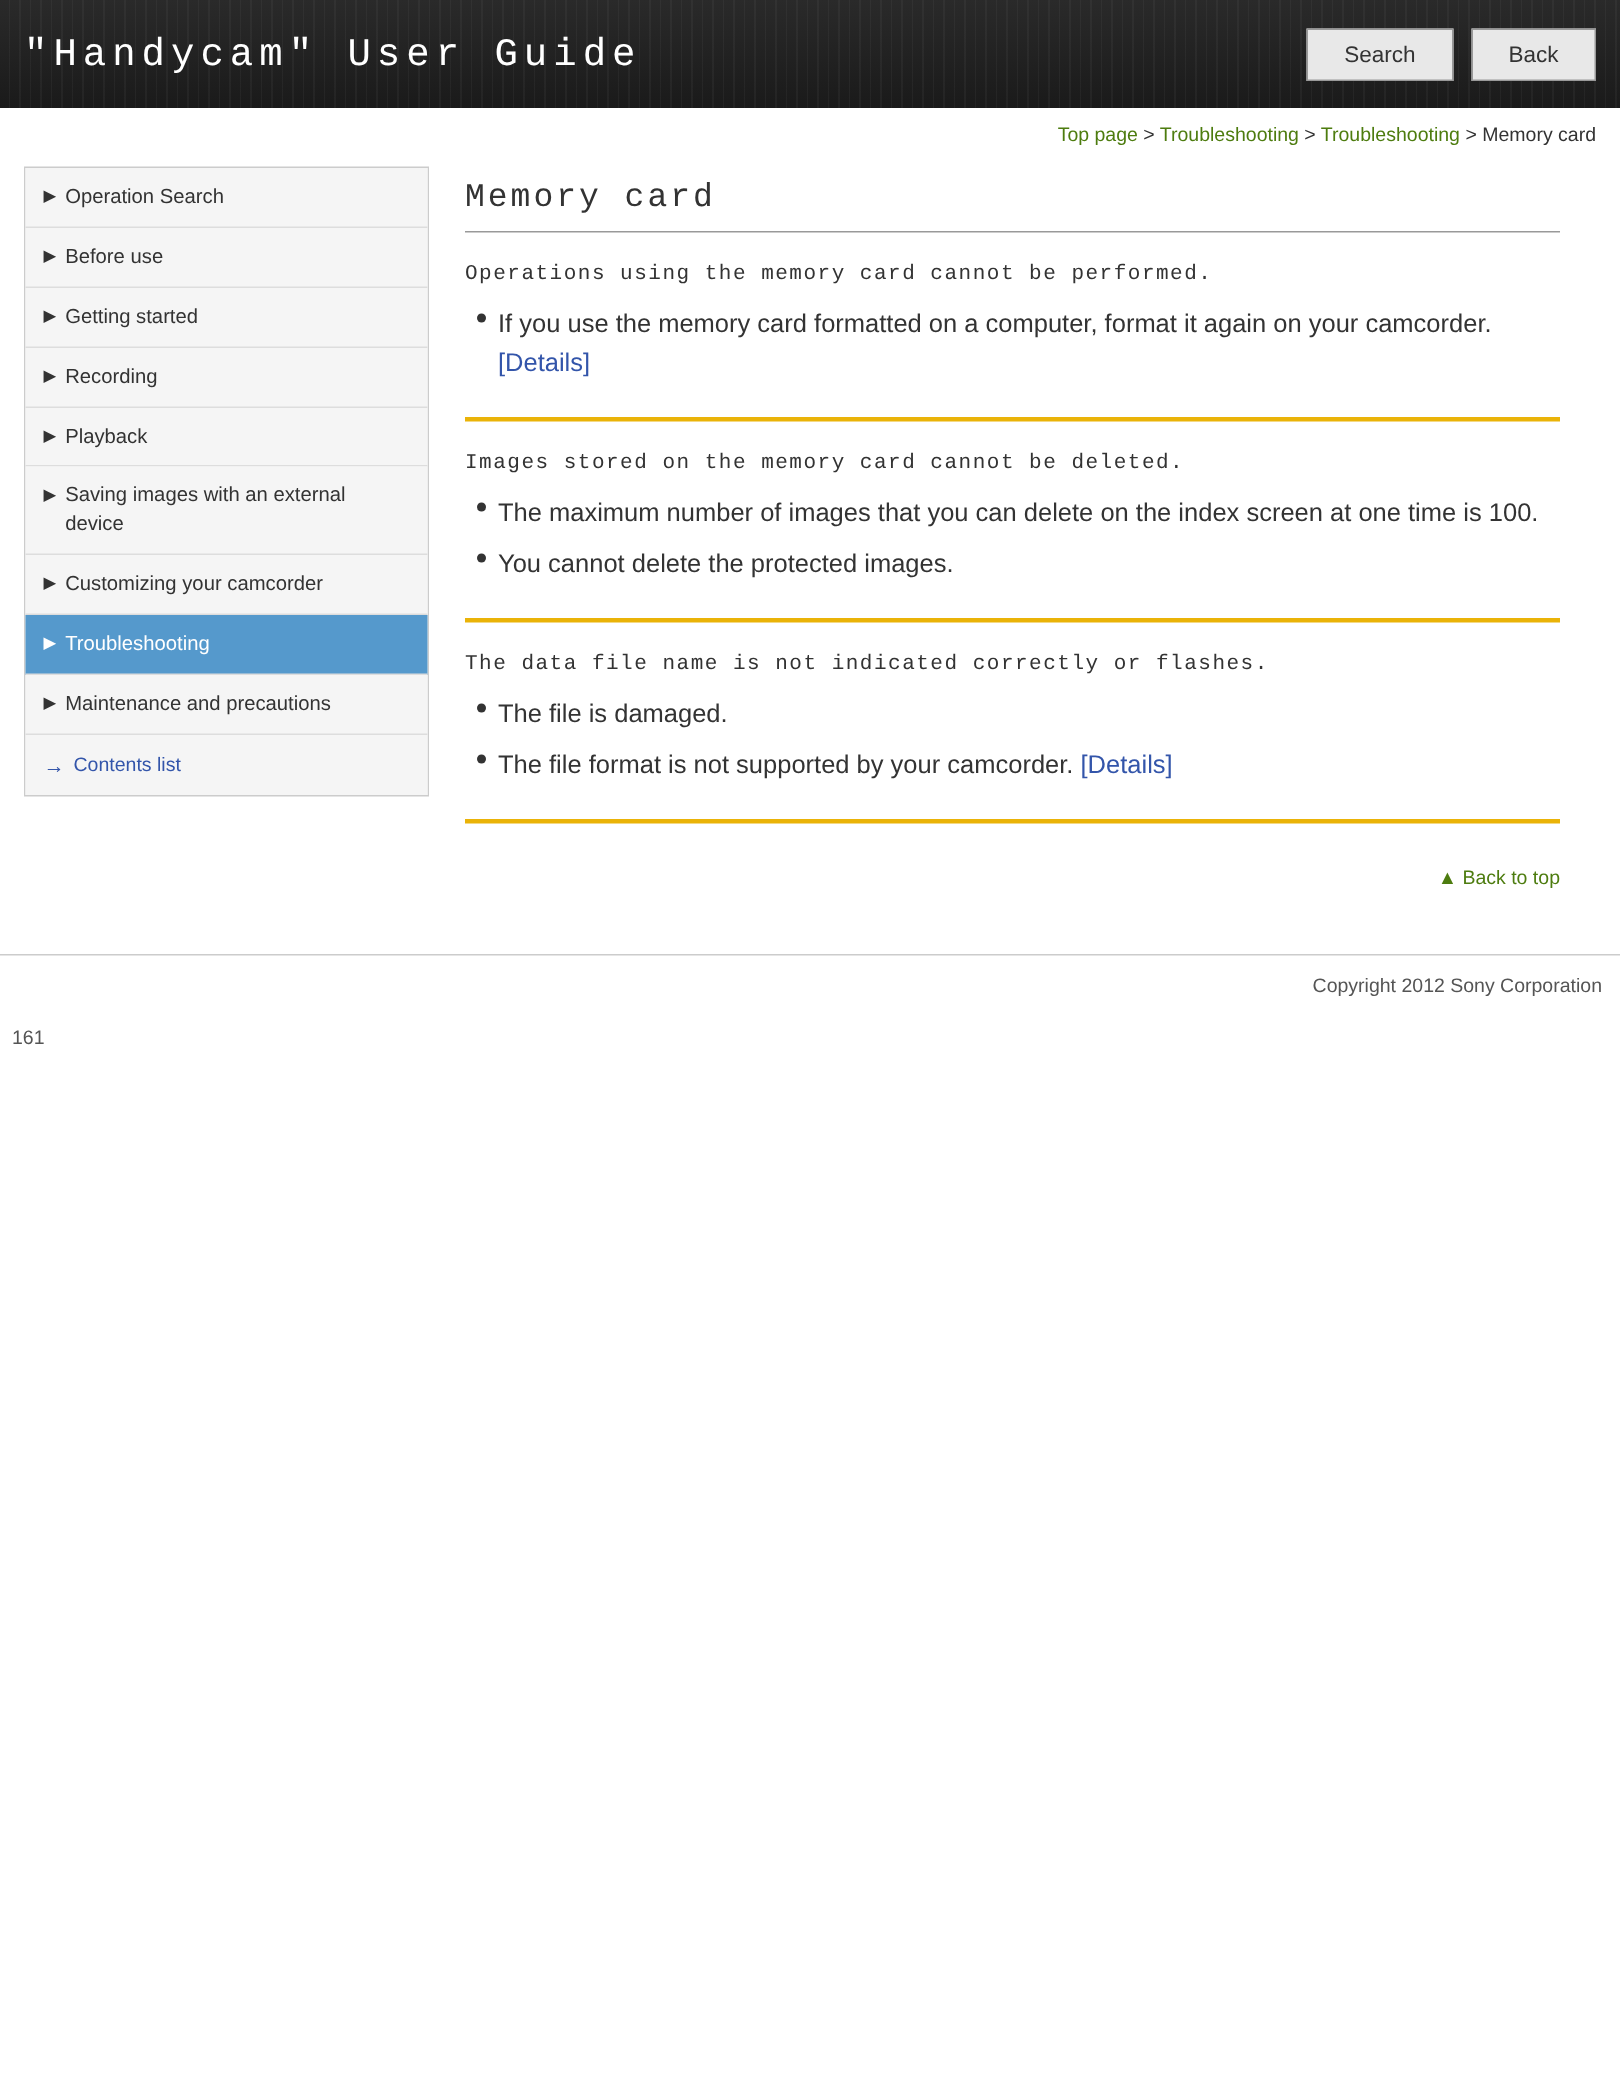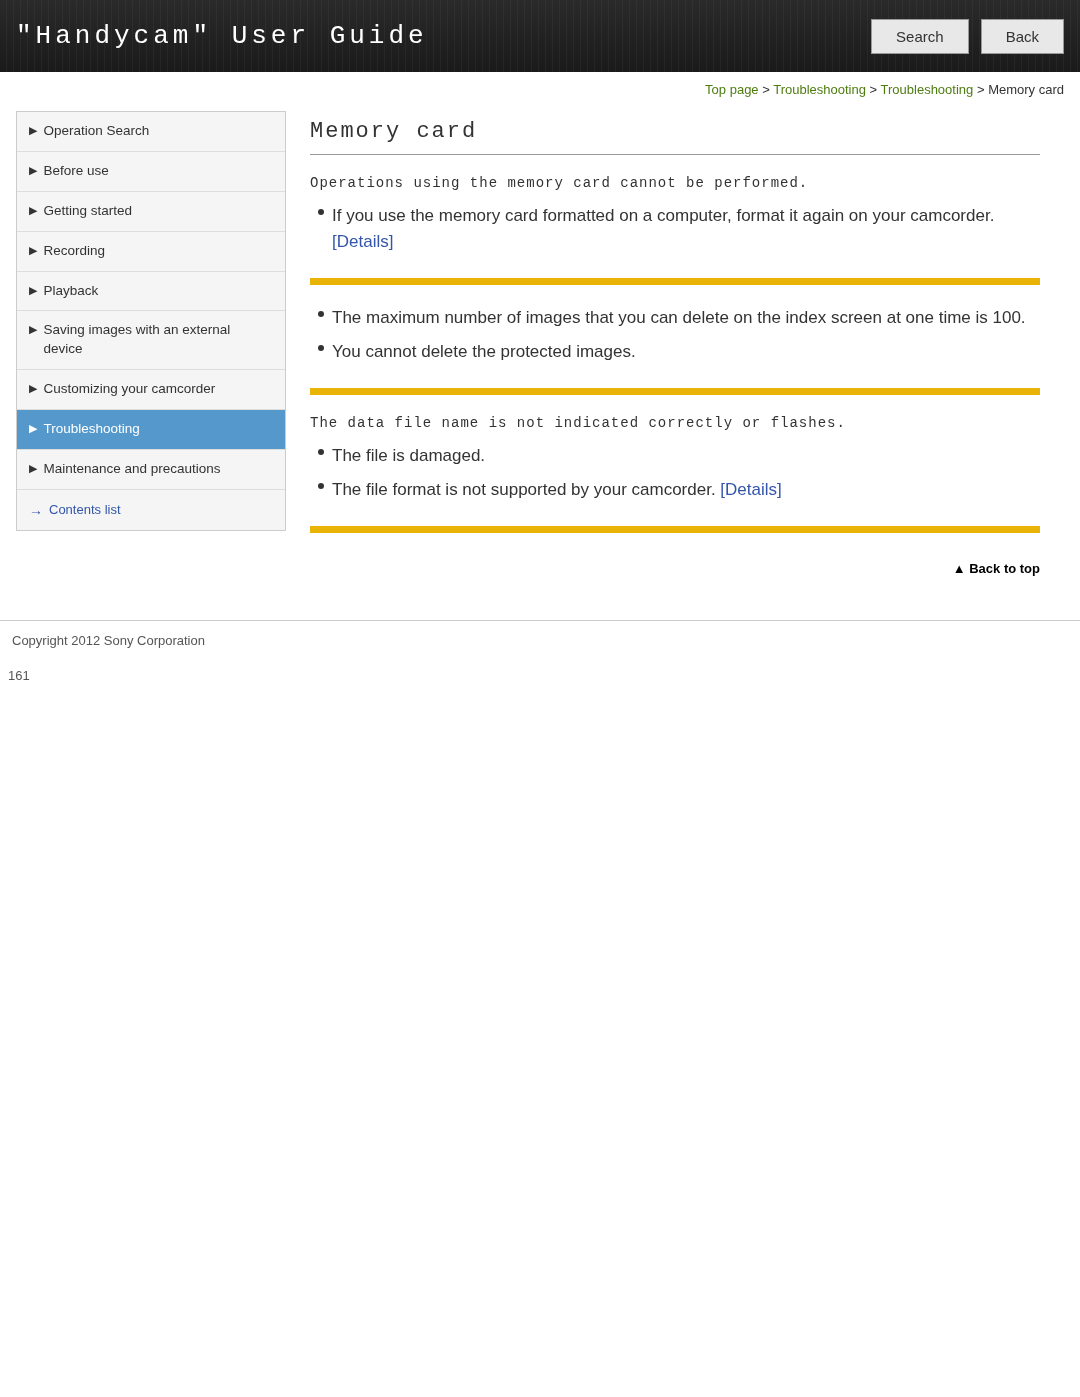--- a/index.html
+++ b/index.html
@@ -134,21 +134,21 @@
       font-family: 'Courier New', monospace;
       letter-spacing: 2px;
       border-bottom: 1px solid #999;
       padding-bottom: 10px;
       margin-bottom: 20px;
       margin-top: 8px;
     }
 
     .section {
       margin-bottom: 20px;
-      border-bottom: 7px solid #eab308;
+      border-bottom: 3px solid #eab308;
       padding-bottom: 16px;
     }
     .section:last-of-type {
       border-bottom: none;
     }
 
     .section-heading {
       font-size: 14px;
       font-family: 'Courier New', monospace;
       letter-spacing: 1px;
@@ -181,30 +181,29 @@
       text-decoration: none;
     }
 
     
     .back-to-top {
       text-align: right;
       padding: 8px 0 4px;
       font-size: 13px;
     }
     .back-to-top a {
-      color: #000000;
+      color: #4d7c0f;
       text-decoration: none;
-      font-weight: bold;
     }
 
     
     .footer {
       border-top: 1px solid #ccc;
       padding: 12px;
-      text-align: left;
+      text-align: right;
       font-size: 13px;
       color: #555;
       margin-top: 16px;
     }
 
     
     .page-number {
       text-align: left;
       font-size: 13px;
       color: #555;
@@ -289,20 +288,21 @@
           <span class="bullet-dot"></span>
           <span>
             If you use the memory card formatted on a computer, format it again on your camcorder.
             <a href="#" class="link-inline">[Details]</a>
           </span>
         </li>
       </ul>
     </div>
 
     <div class="section">
+      <h2 class="section-heading">Images stored on the memory card cannot be deleted.</h2>
       <ul class="bullet-list">
         <li>
           <span class="bullet-dot"></span>
           <span>The maximum number of images that you can delete on the index screen at one time is 100.</span>
         </li>
         <li>
           <span class="bullet-dot"></span>
           <span>You cannot delete the protected images.</span>
         </li>
       </ul>

